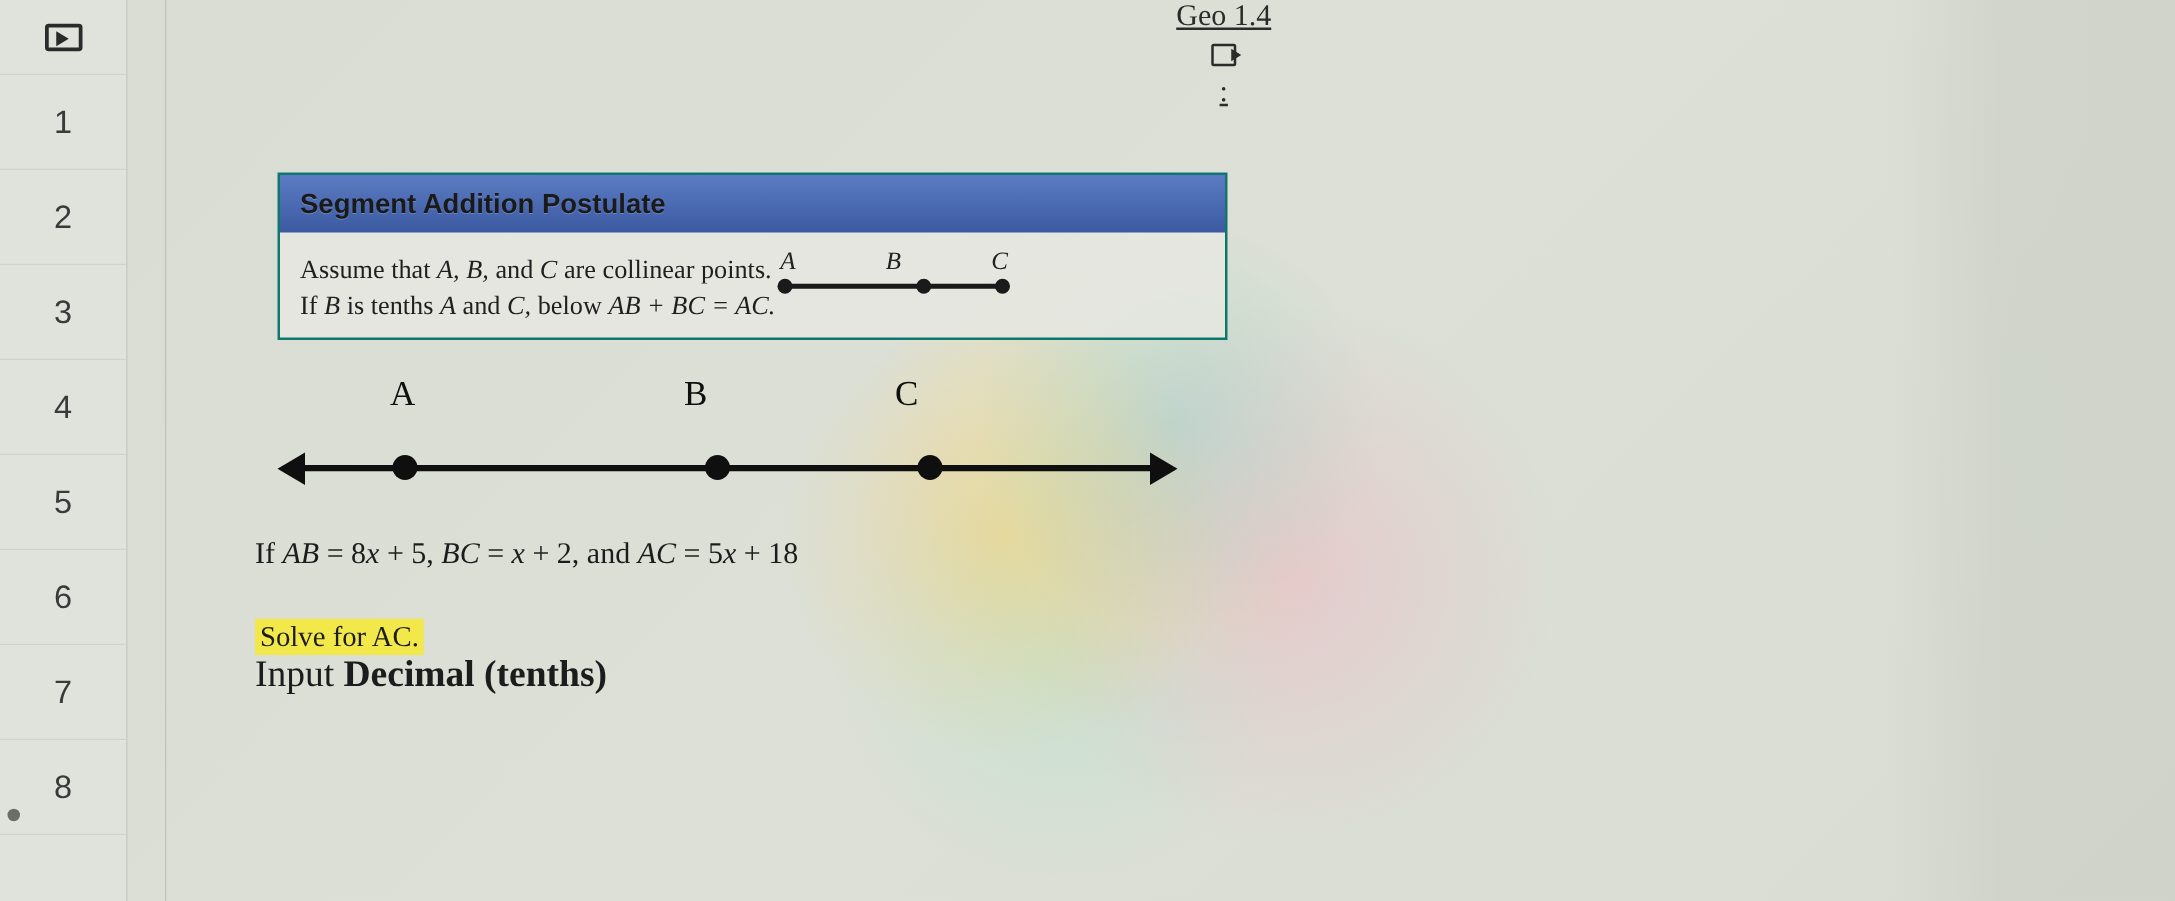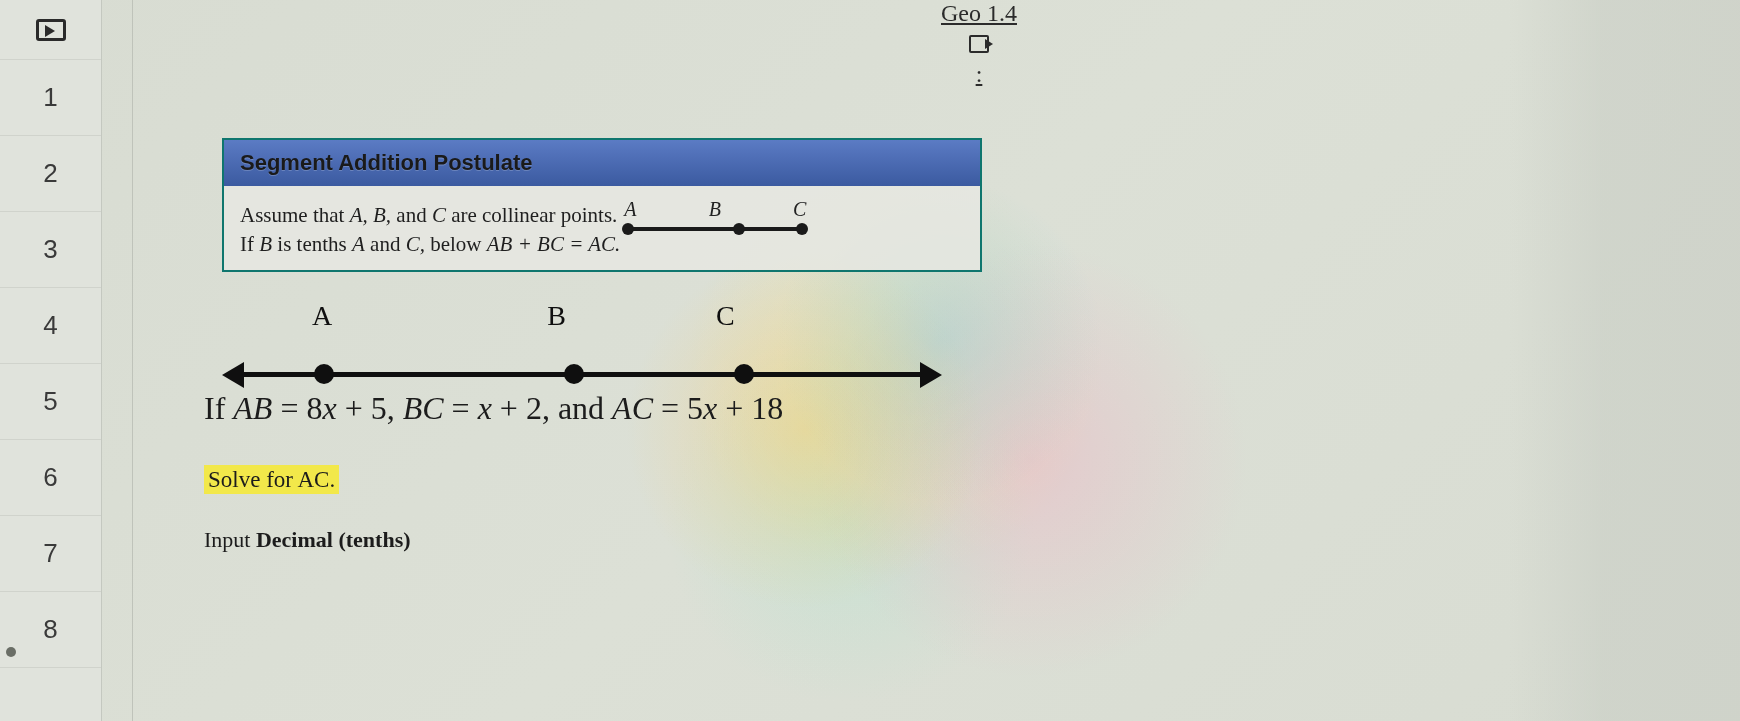--- a/index.html
+++ b/index.html
@@ -228,41 +228,41 @@
       border-bottom: 13px solid transparent;
     }
     .big-pt {
       position:absolute;
       top:4px;
       width:20px;height:20px;border-radius:50%;
       background:#0f0f0f;
     }
 
     .equation-line {
+      margin-top: 40px;
       margin-left: 42px;
-      font-size: 32px;
+      font-size: 24px;
       color:#1c1c1c;
     }
     .math-it { font-style: italic; font-family: 'Times New Roman', serif; }
 
     .solve-line {
       margin-top: 40px;
       margin-left: 42px;
       font-size: 23px;
       color:#1c1c1c;
     }
     .hl {
       background: #f2e84a;
       padding: 2px 4px;
     }
 
     .input-hint {
-      margin-top: 34px;
       margin-left: 42px;
-      font-size: 22px;
+      font-size: 30px;
       color:#1c1c1c;
     }
 
     
     .right-fade {
       position:absolute;
       right:0; top:0; bottom:0;
       width: 230px;
       background: linear-gradient(90deg, rgba(222,226,218,0) 0%, rgba(200,205,196,0.55) 40%, rgba(205,209,200,0.8) 100%);
       z-index: 3;

